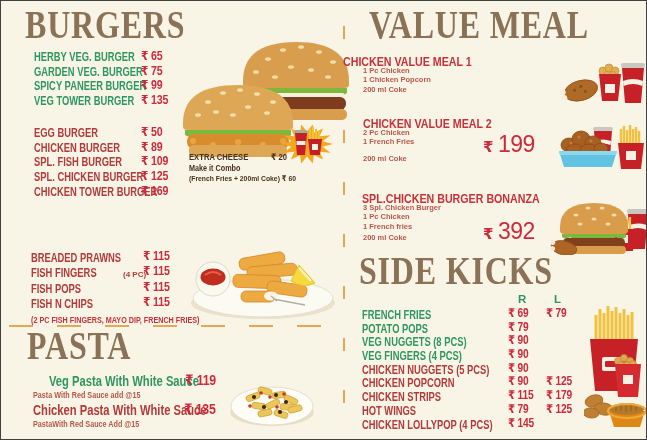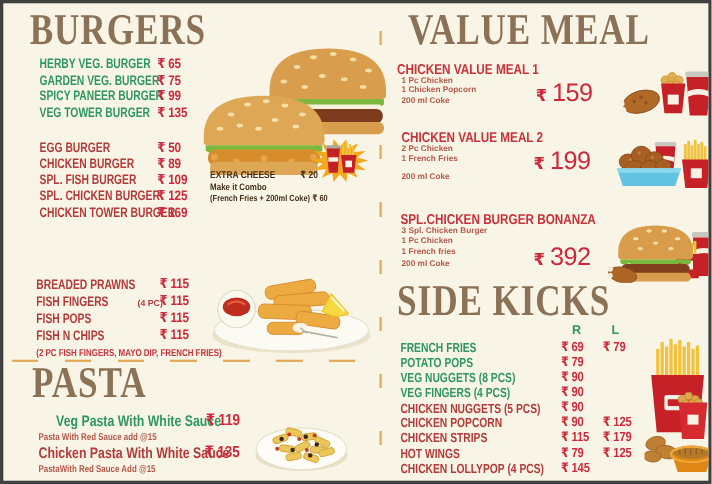--- a/index.html
+++ b/index.html
@@ -1,21 +1,21 @@
 <!DOCTYPE html>
 <html><head>
 <meta charset="utf-8">
 <style>
   * { margin:0; padding:0; box-sizing:border-box; }
   html,body { background:#fff; }
   body { font-family:"Liberation Sans","DejaVu Sans",sans-serif; }
   .menu {
     position:relative; width:647px; height:440px;
     background:#f9f5e6; overflow:hidden;
-    border:3px solid #404040;
+    border:1px solid #404040;
   }
   .abs { position:absolute; }
   .title {
     font-family:"Liberation Serif","DejaVu Serif",serif;
     font-weight:bold; color:#8b7156; font-size:40px; line-height:1;
     letter-spacing:1px; white-space:nowrap;
     display:inline-block; transform:scaleX(0.8); transform-origin:0 50%;
   }
   .nm { display:inline-block; transform-origin:0 50%; white-space:nowrap; font-weight:bold; }
   .veg { color:#2e9660; }
@@ -286,32 +286,28 @@
         <circle cx="33" cy="23" r="1.8"></circle>
           <circle cx="49" cy="37" r="1.8"></circle>
       </g>
     </svg>
   </div>
 
   <div class="abs" style="left:368px;top:4px">
     <span class="title">VALUE MEAL</span>
   </div>
 
-  <div class="abs" style="left:358px;top:51px">
+  <div class="abs" style="left:342px;top:51px">
     <span class="nm vm-name">CHICKEN VALUE MEAL 1</span>
   </div>
   <div class="abs vm-lines" style="left:362px;top:65px">
     <div>1 Pc Chicken</div>
     <div>1 Chicken Popcorn</div>
     <div>200 ml Coke</div>
     <div></div>
-  </div>
-  <div class="abs vm-price" style="left:484px;top:68px">
-    <span class="vm-rs">₹</span>
-    <span class="vm-num">159</span>
   </div>
   <div class="abs" style="left:554px;top:50px">
     <svg width="92" height="58" viewBox="0 0 92 58">
       <g transform="rotate(-15 24 40)">
         <ellipse cx="26" cy="40" rx="17" ry="10" fill="#b06a28" stroke="#8f4f1a" stroke-width="0.8"></ellipse>
         <circle cx="20" cy="38" r="1.5" fill="#8a4f1c"></circle>
           <circle cx="30" cy="42" r="1.5" fill="#8a4f1c"></circle>
           <circle cx="27" cy="36" r="1.5" fill="#8a4f1c"></circle>
         <circle cx="8" cy="37" r="3" fill="#f6efdf"></circle>
           <circle cx="8" cy="43" r="3" fill="#f6efdf"></circle>

